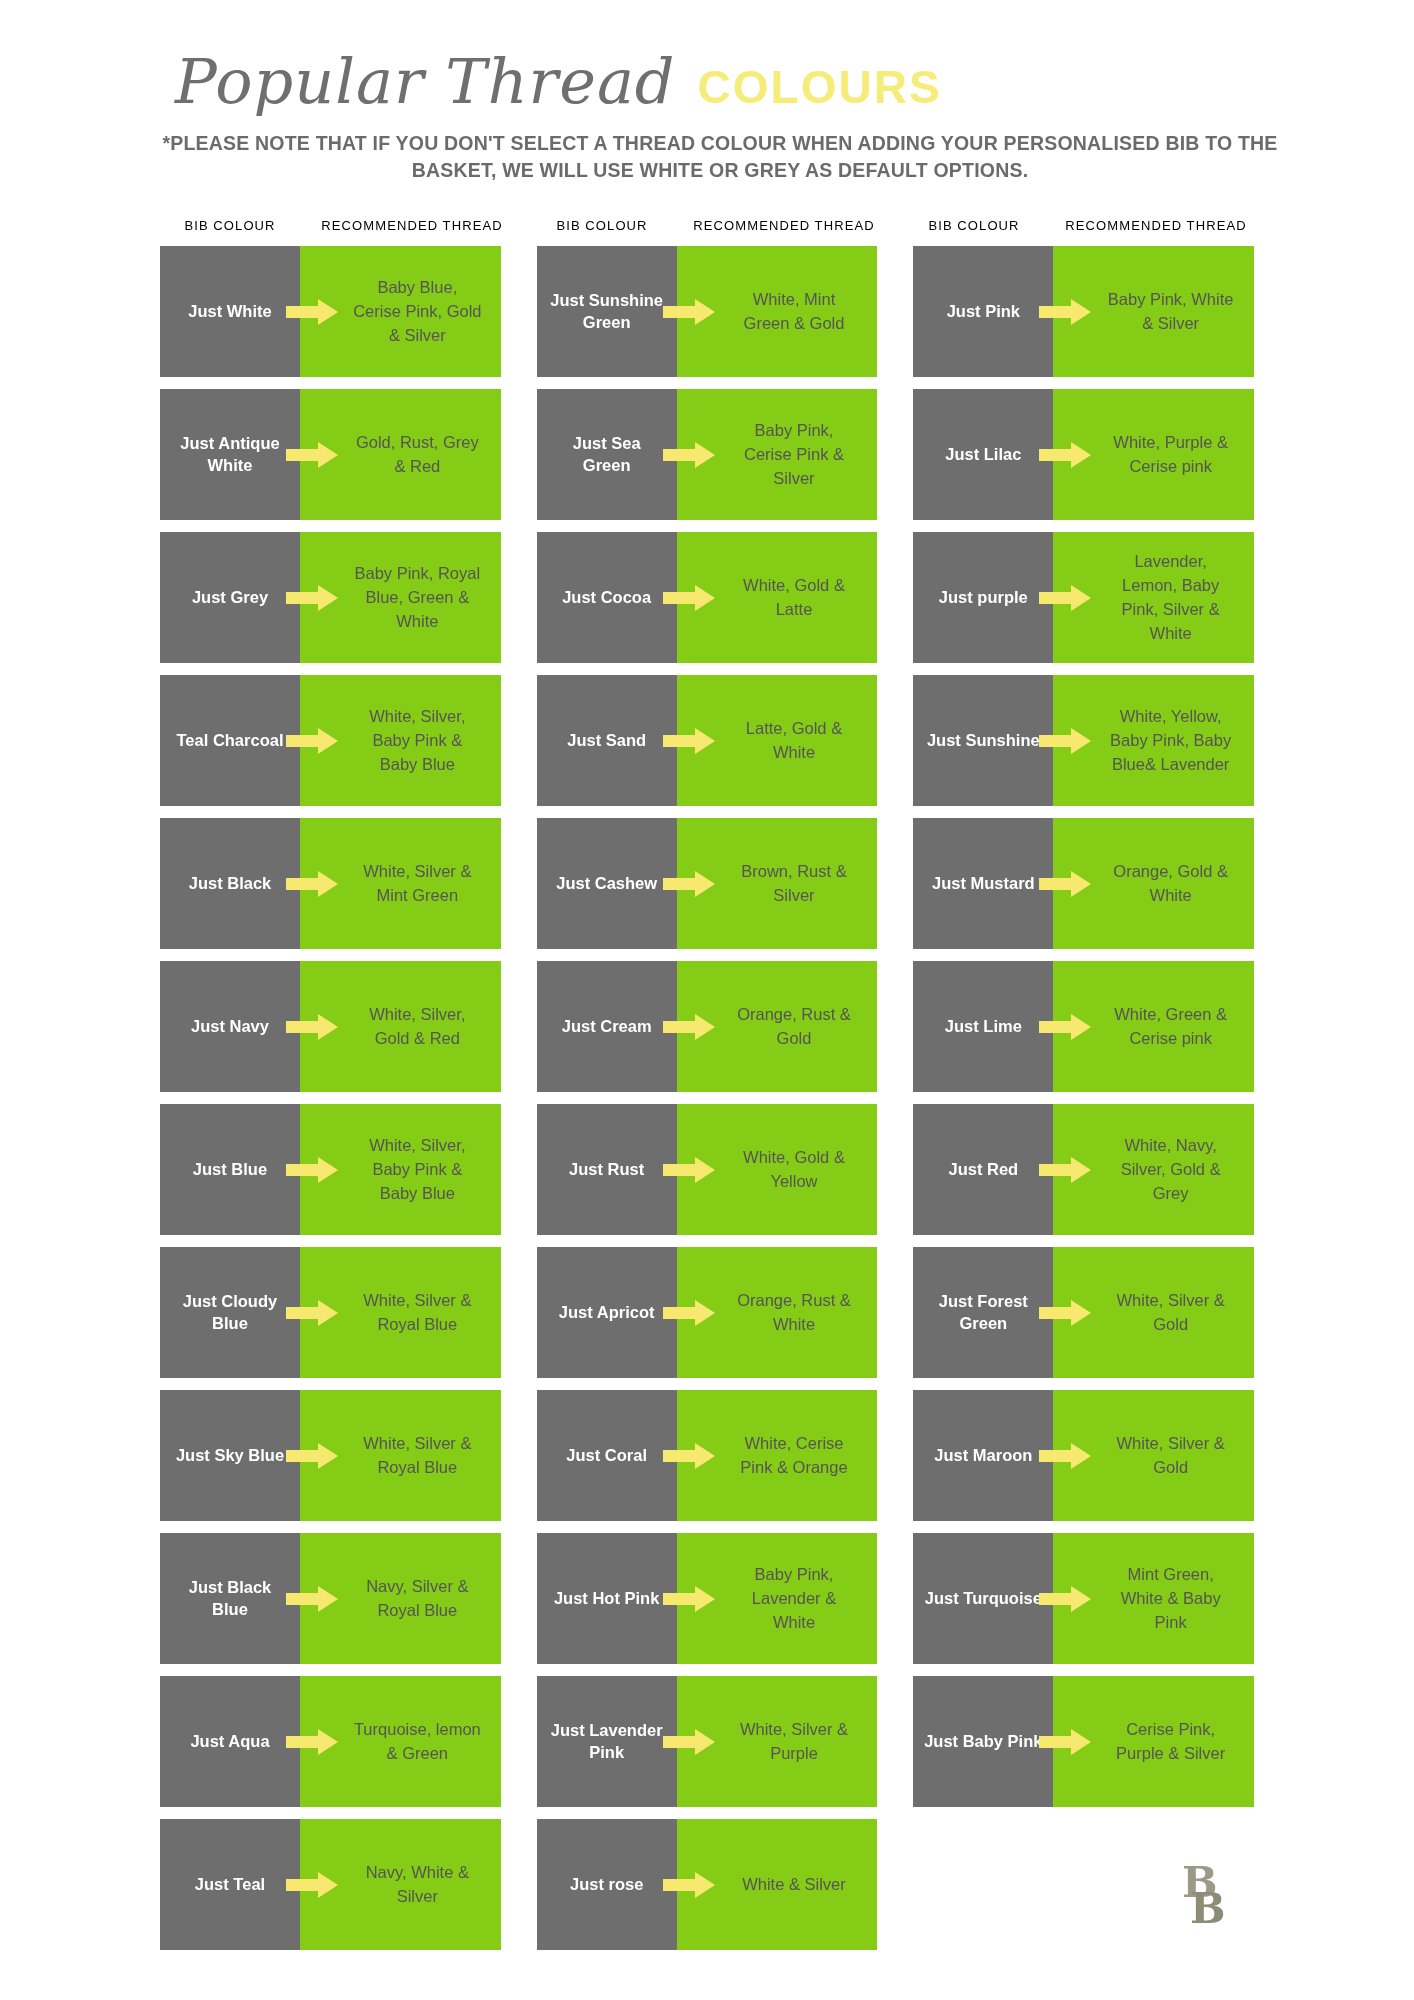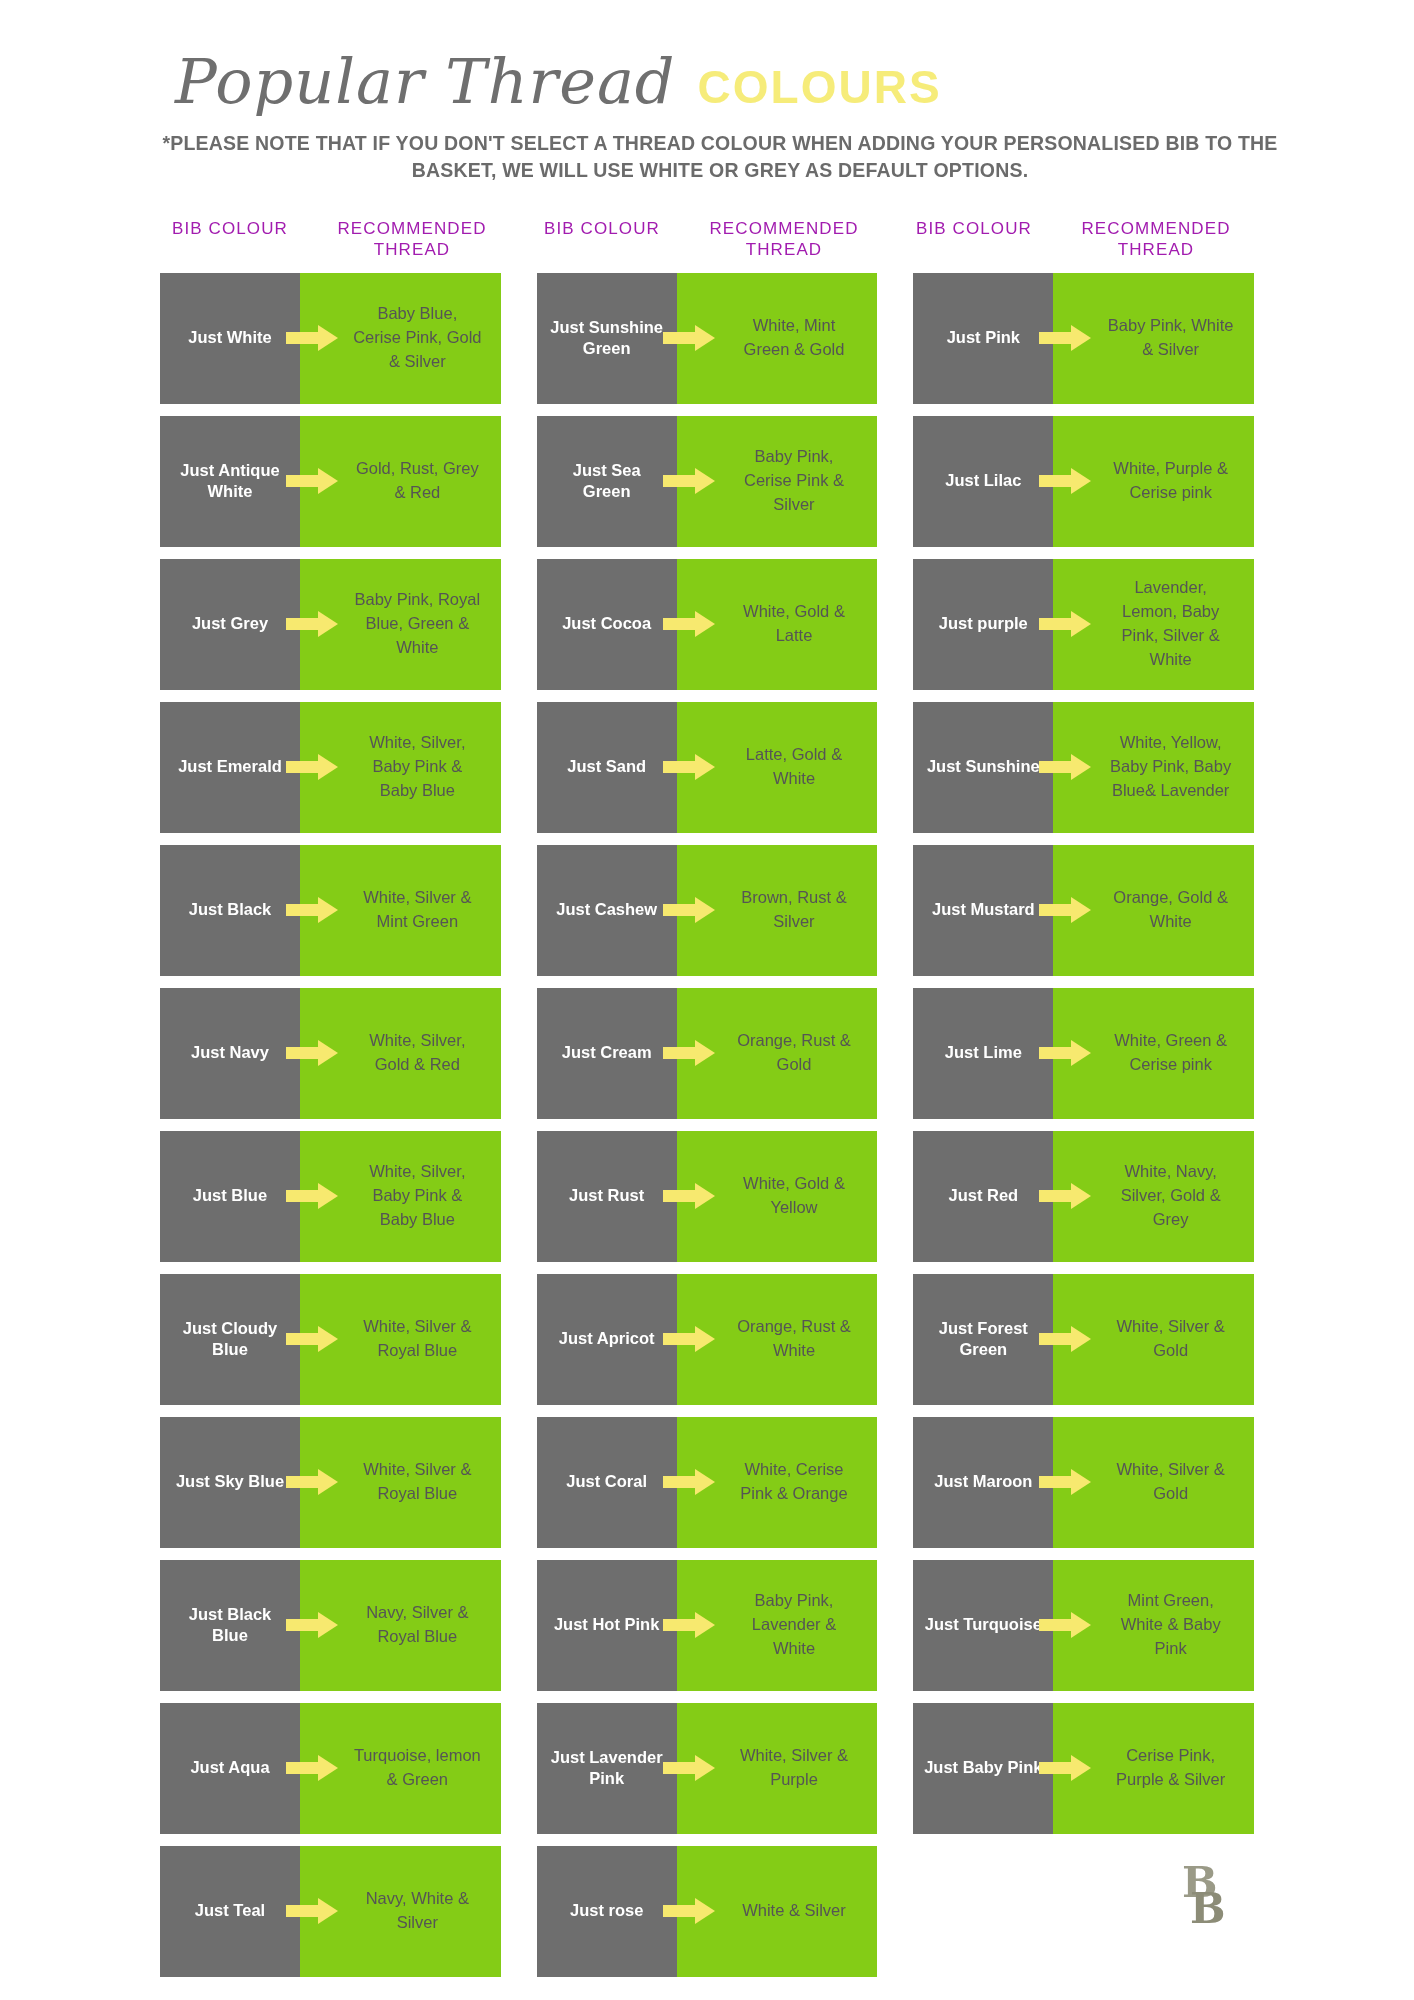--- a/index.html
+++ b/index.html
@@ -65,23 +65,23 @@
     display: grid;
     grid-template-columns: repeat(3, 1fr);
     column-gap: 22px;
   }
   .col-head-pair {
     display: grid;
     grid-template-columns: 140px 1fr;
     column-gap: 14px;
   }
   .col-head {
-    font-size: 17px;
+    font-size: 13px;
     letter-spacing: 1.1px;
-    color: #a21caf;
+    color: #000000;
     text-align: center;
     line-height: 1.25;
   }
   
   .grid {
     margin-top: 12px;
     display: grid;
     grid-template-columns: repeat(3, 1fr);
     column-gap: 36px;
   }
@@ -218,21 +218,21 @@
         </div>
         <div class="row">
           <div class="bib">Just Grey</div>
           <div class="thread">Baby Pink, Royal Blue, Green &amp; White</div>
           <div class="arrow">
             <div class="shaft"></div>
             <div class="head"></div>
           </div>
         </div>
         <div class="row">
-          <div class="bib">Just Emerald</div>
+          <div class="bib">Teal Charcoal</div>
           <div class="thread">White, Silver, Baby Pink &amp; Baby Blue</div>
           <div class="arrow">
             <div class="shaft"></div>
             <div class="head"></div>
           </div>
         </div>
         <div class="row">
           <div class="bib">Just Black</div>
           <div class="thread">White, Silver &amp; Mint Green</div>
           <div class="arrow">

